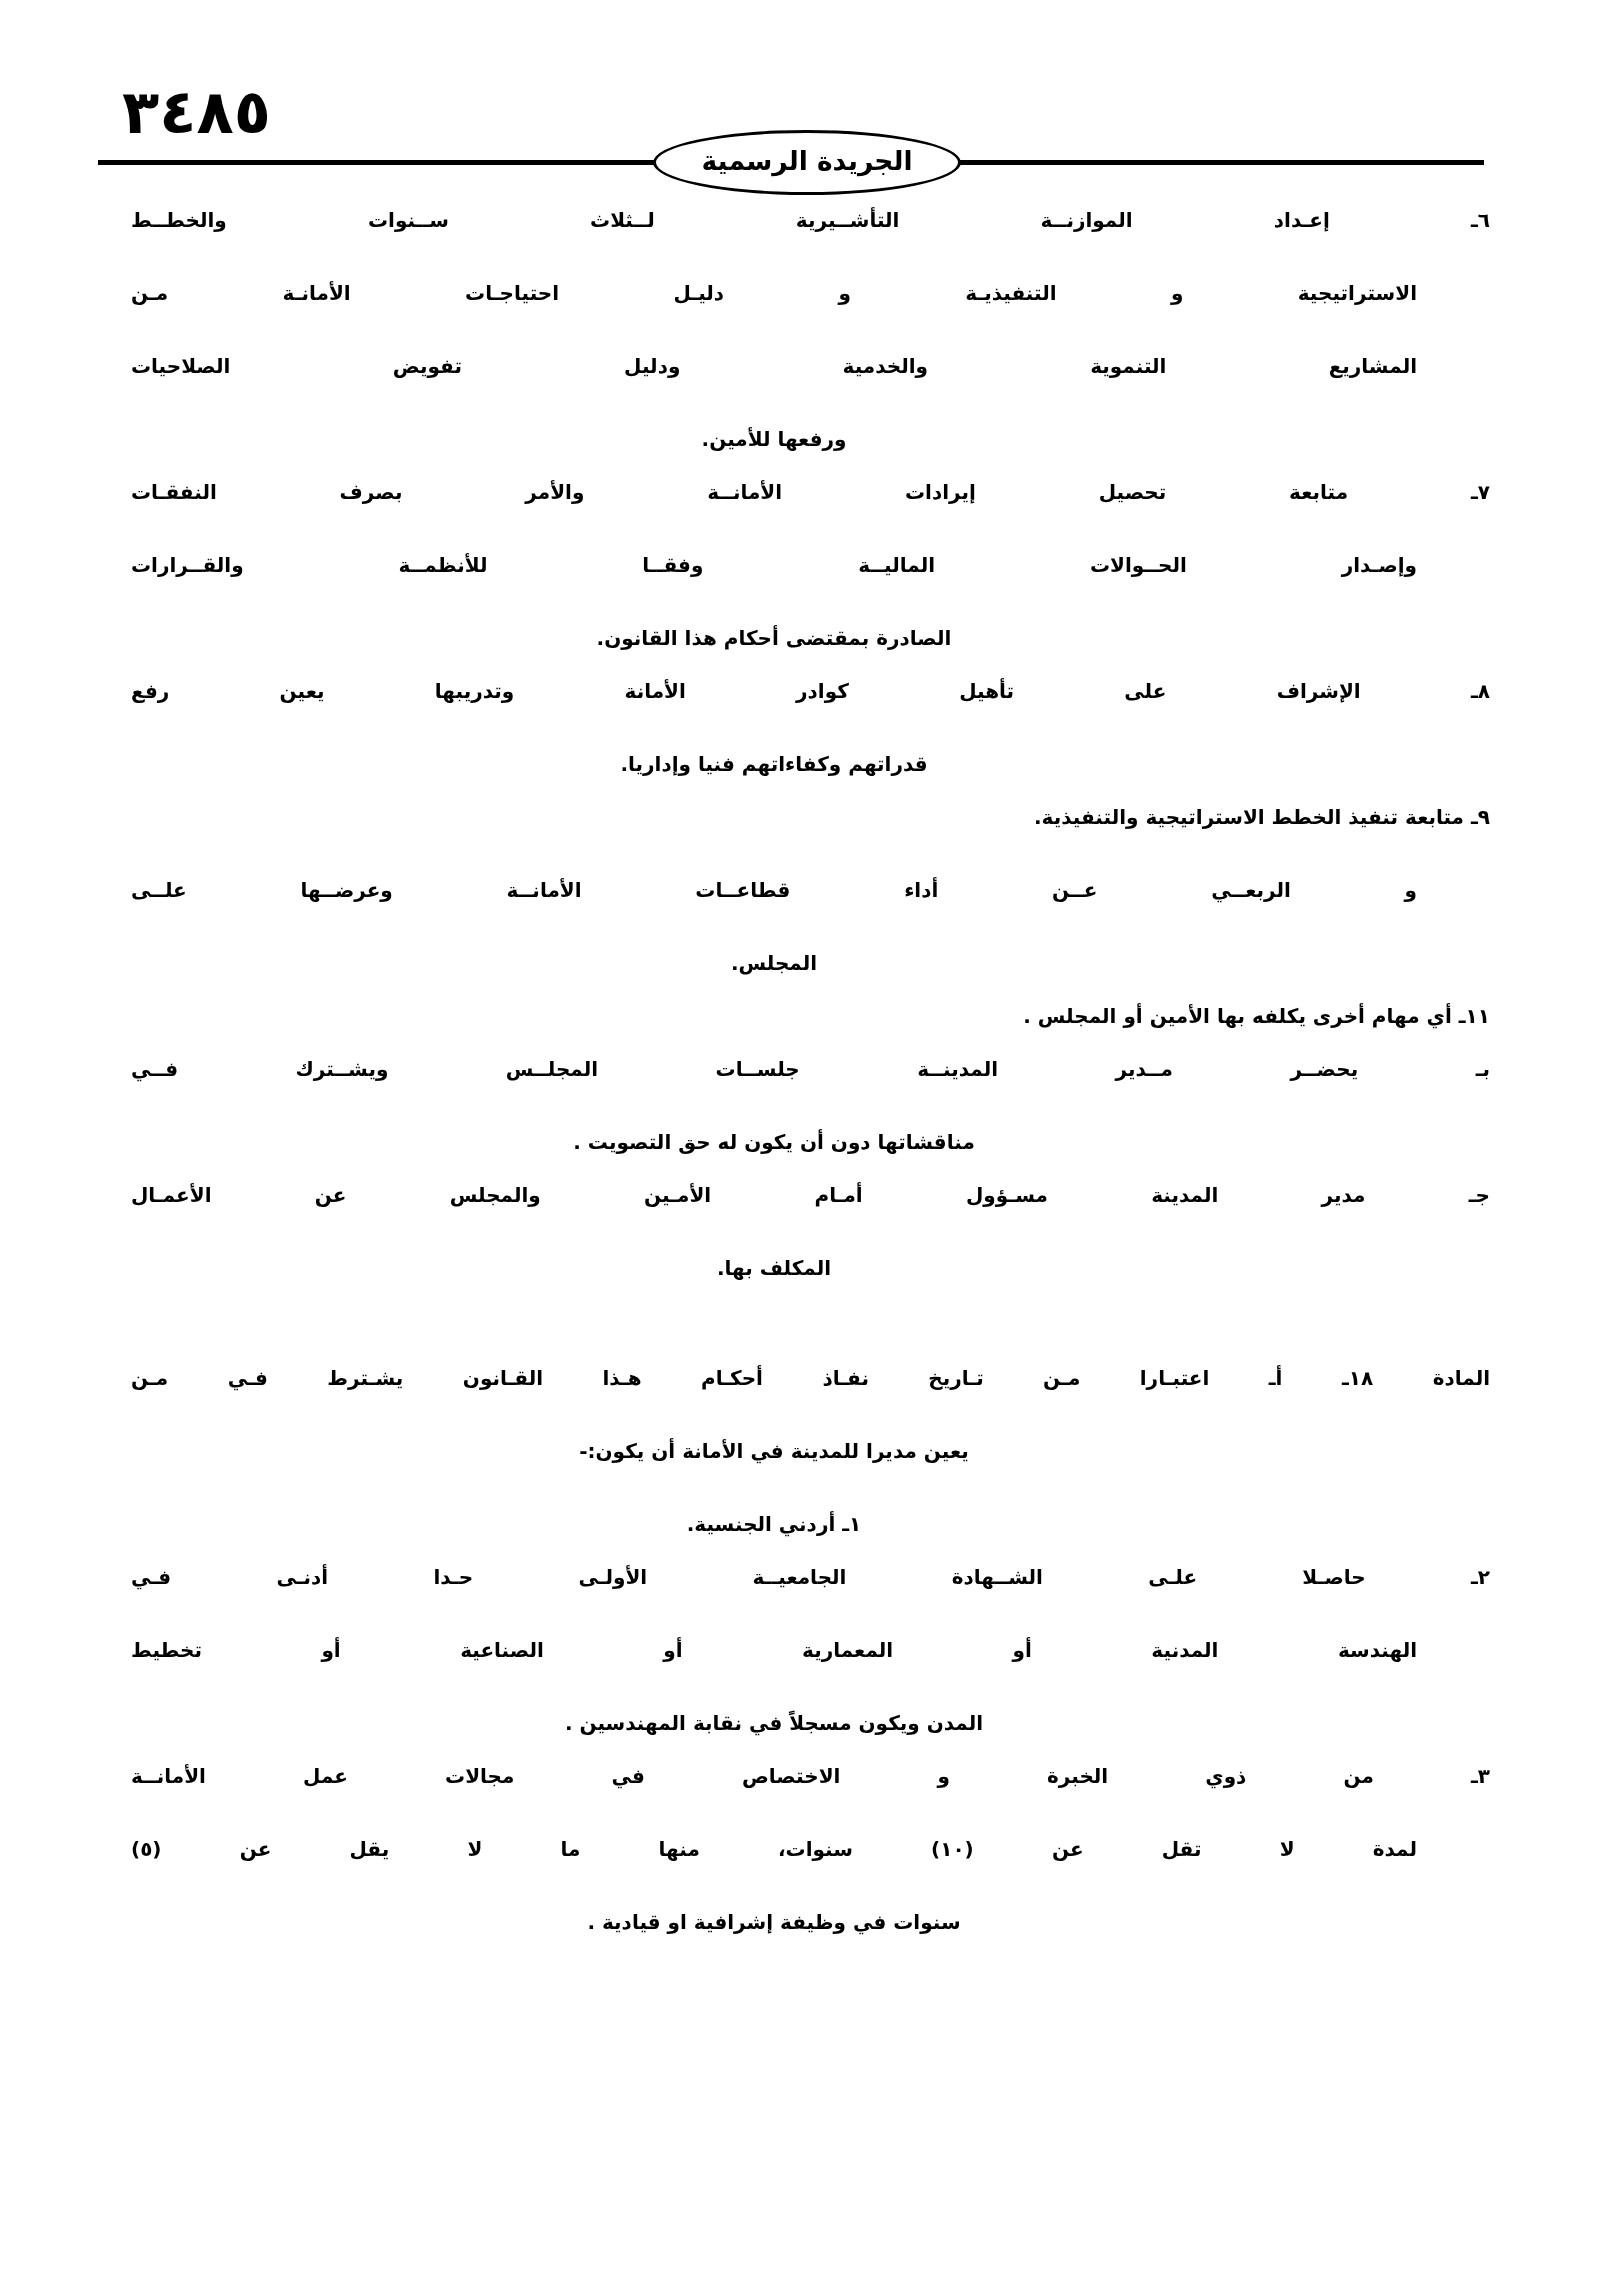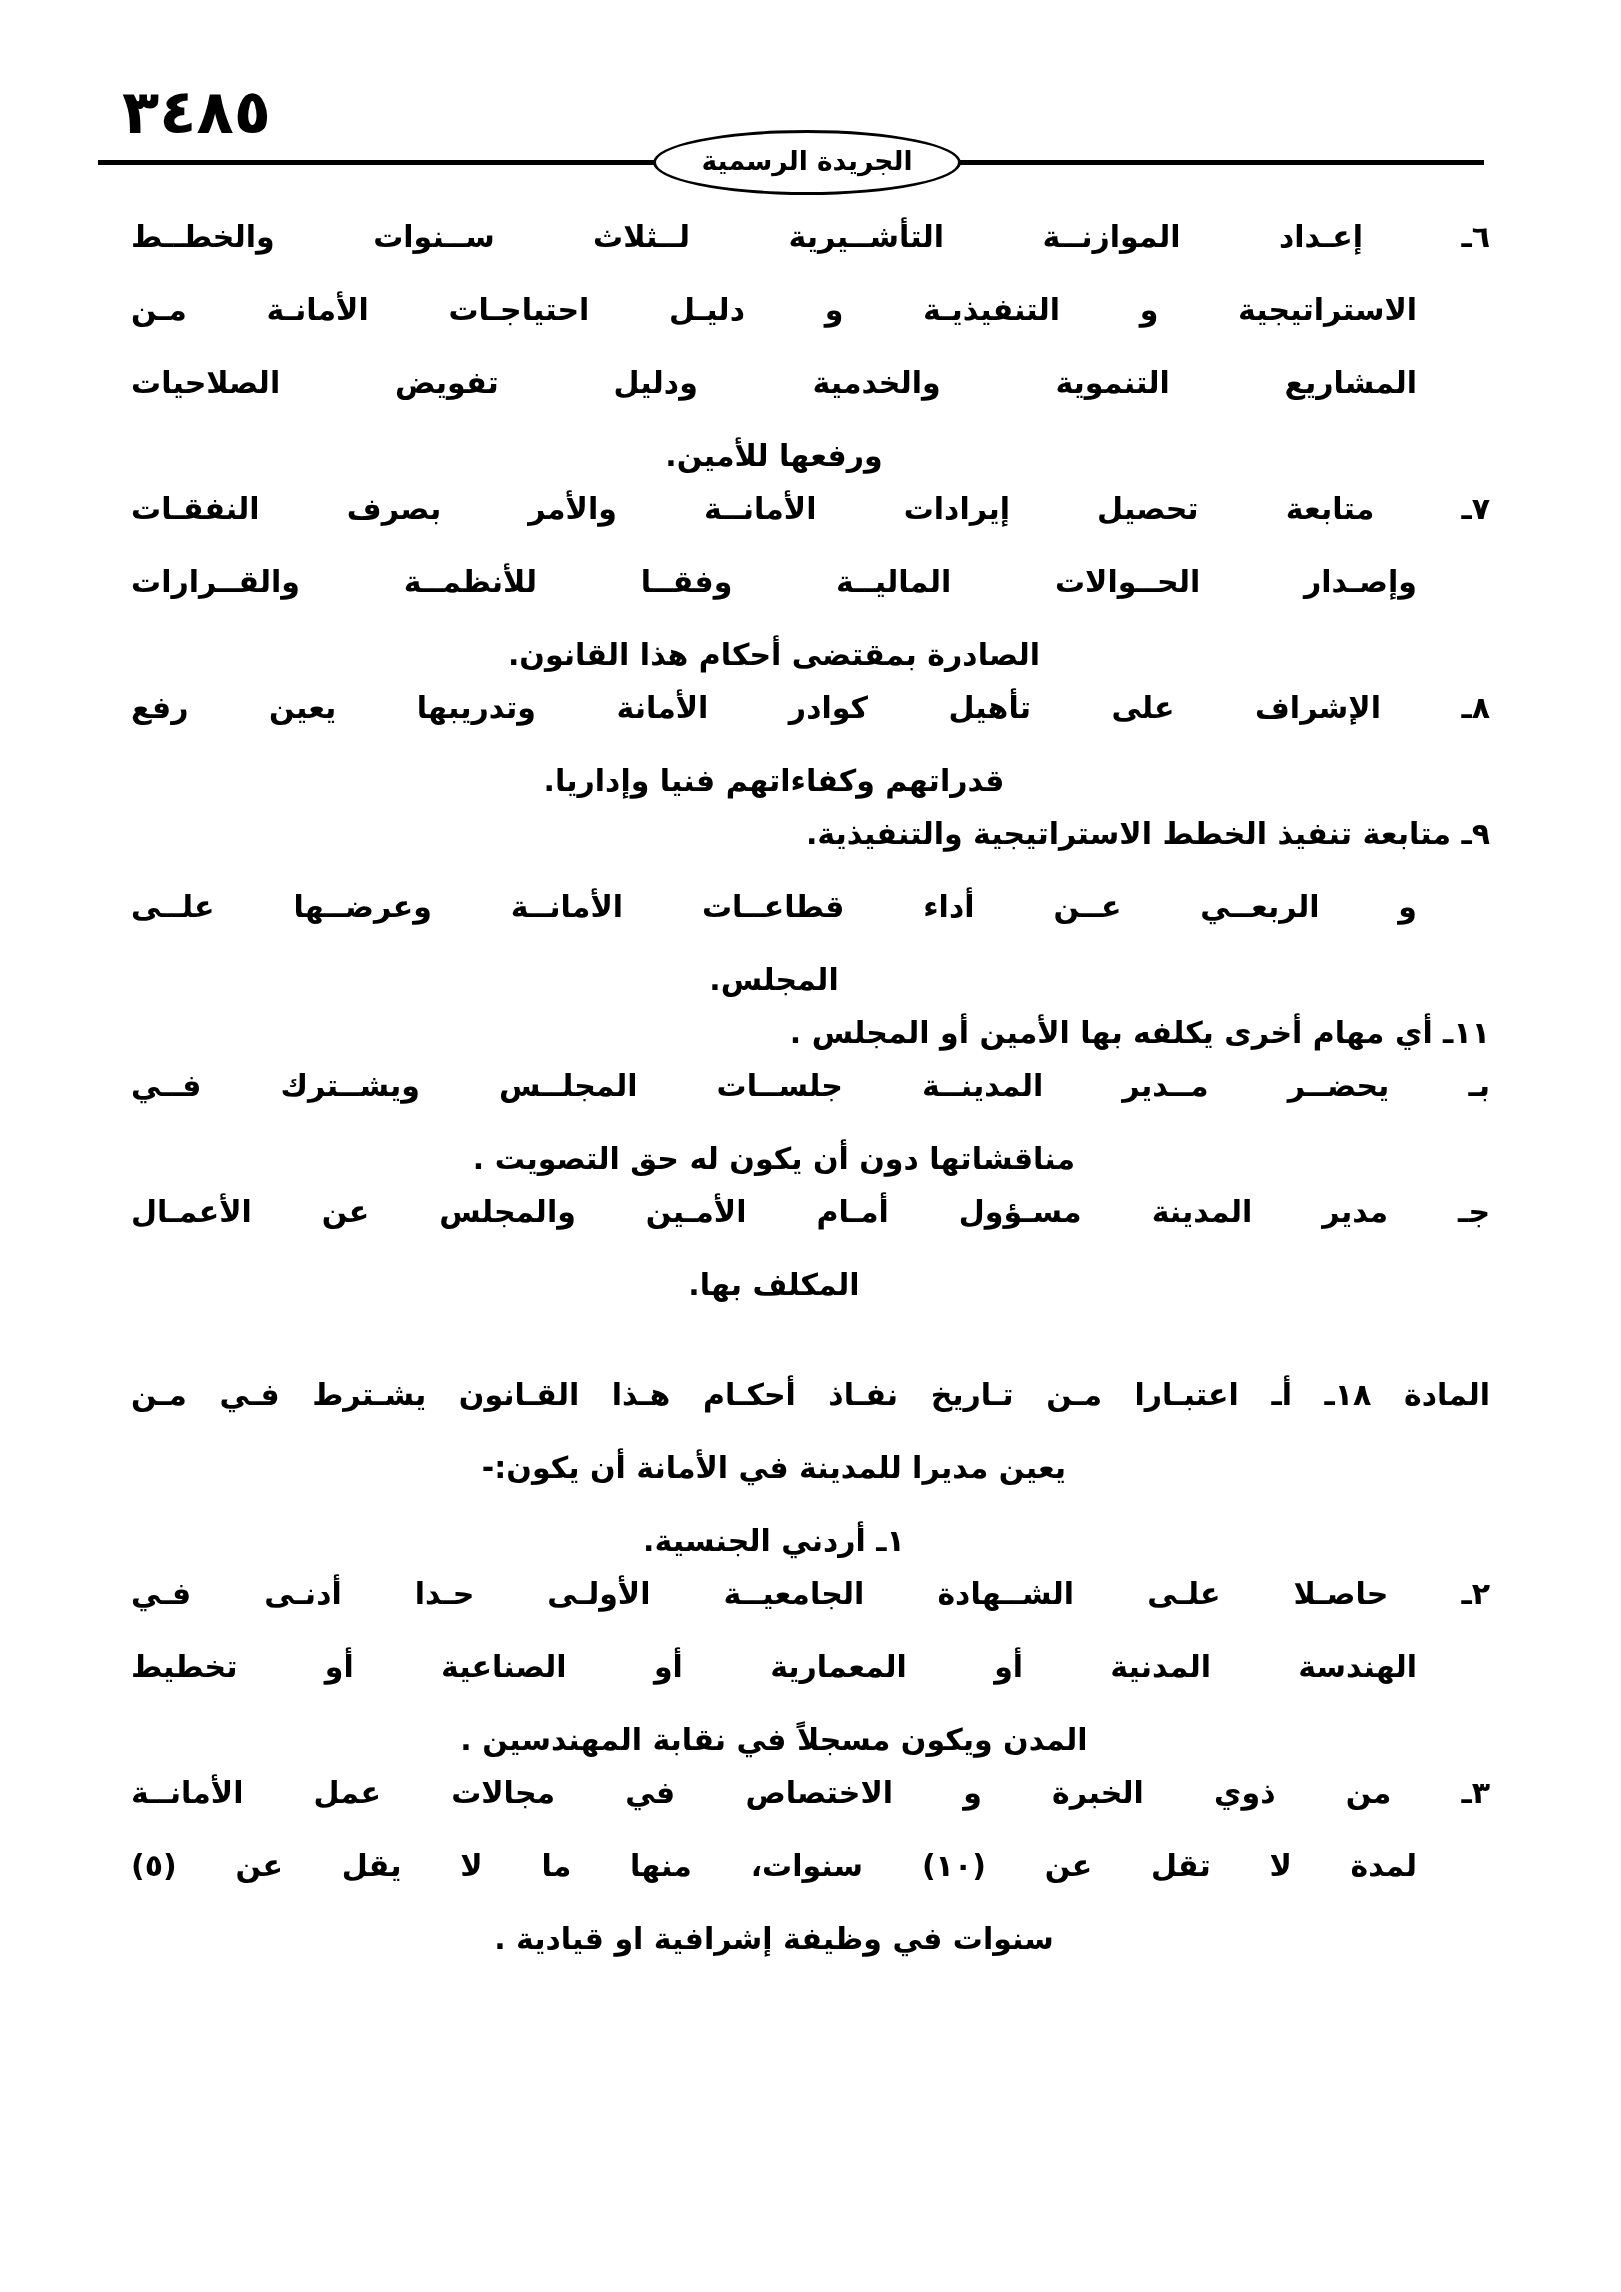--- a/index.html
+++ b/index.html
@@ -46,25 +46,25 @@
     display: flex;
     align-items: center;
     justify-content: center;
     margin: 0 -2px;
     z-index: 2;
     text-align: center;
   }
   .badge span { font-size: 26.5px; padding-bottom: 3.9px; }
   .doc-body {
     position: absolute;
-    top: 210px;
+    top: 194px;
     right: 131px;
     left: 131px;
     direction: rtl;
-    font-size: 30px;
+    font-size: 20px;
     line-height: 53px;
   }
   .para { direction: rtl; }
   .para.gap { margin-top: 57px; }
   .line { min-height: 53px; }
   .line.j { text-align: justify; text-align-last: justify; }
   .line.c { text-align: left; text-align-last: center; }
   .line.r { text-align: right; text-align-last: right; }
   .line.ind { padding-right: 73px; margin-top: 20px; }
 </style>

